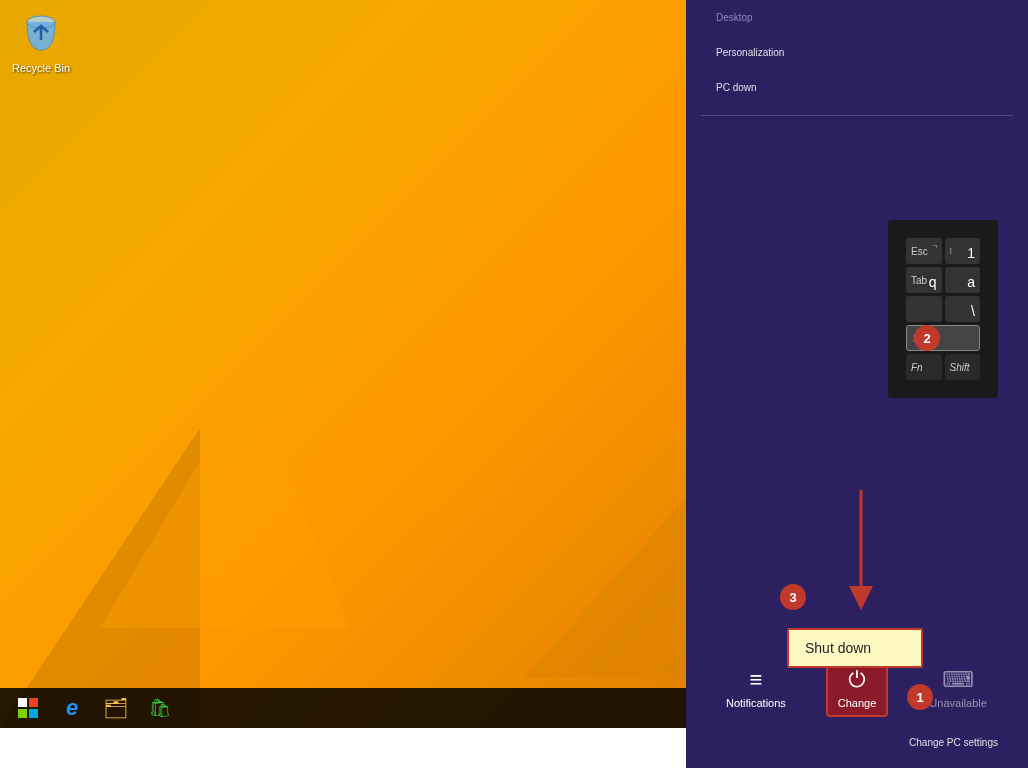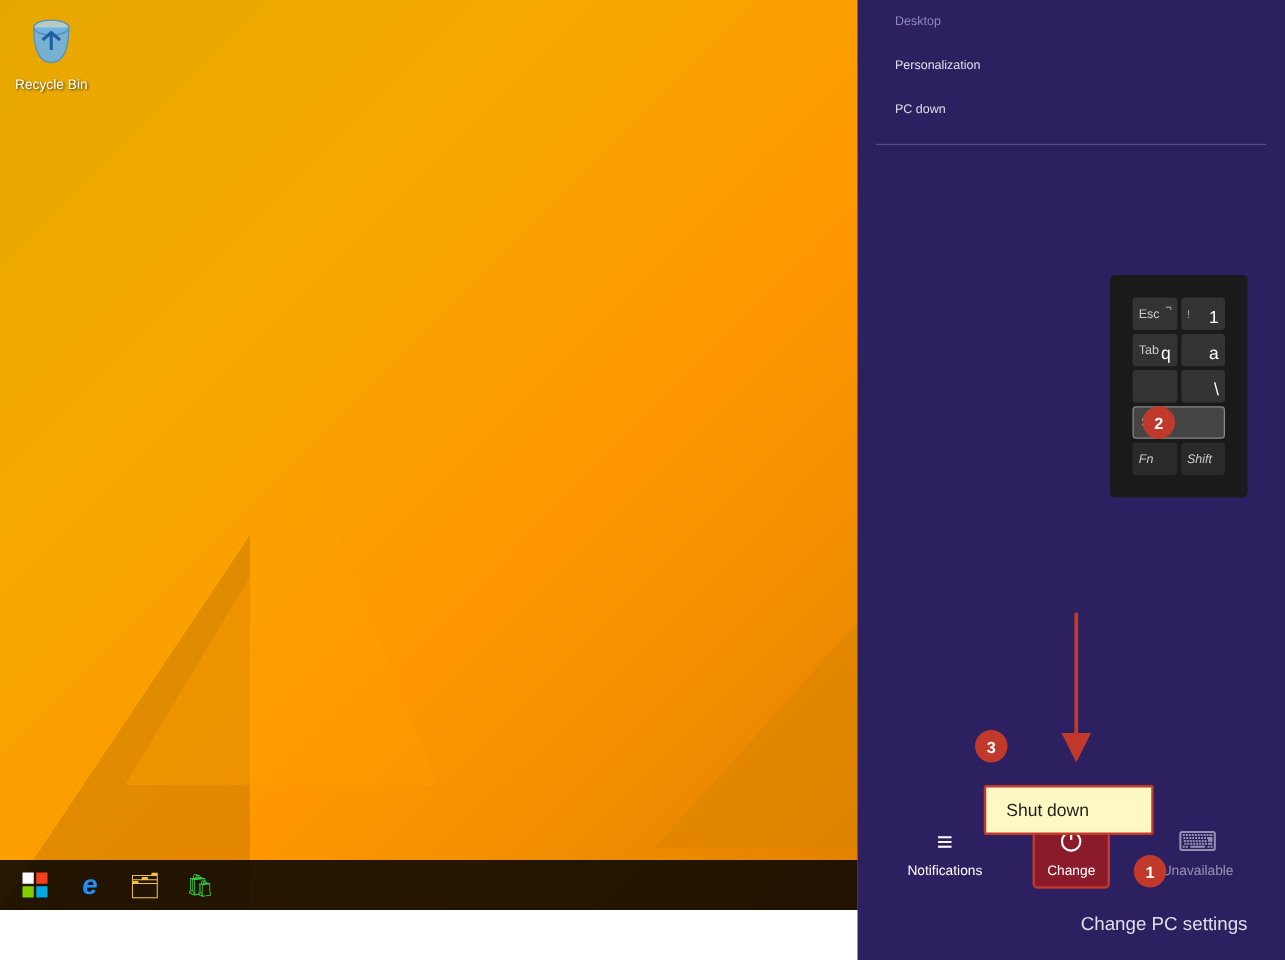--- a/index.html
+++ b/index.html
@@ -138,21 +138,21 @@
     .power-item {
       background: #8b1a2a;
       border: 2px solid #c0392b;
       border-radius: 4px;
       padding: 6px 10px;
     }
 
     #change-pc {
       text-align: right;
       padding: 10px 30px 20px;
-      font-size: 15px;
+      font-size: 10px;
       color: rgba(255,255,255,0.85);
       cursor: pointer;
     }
 
     
     #keyboard-overlay {
       position: absolute;
       right: 30px;
       top: 220px;
       width: 110px;

